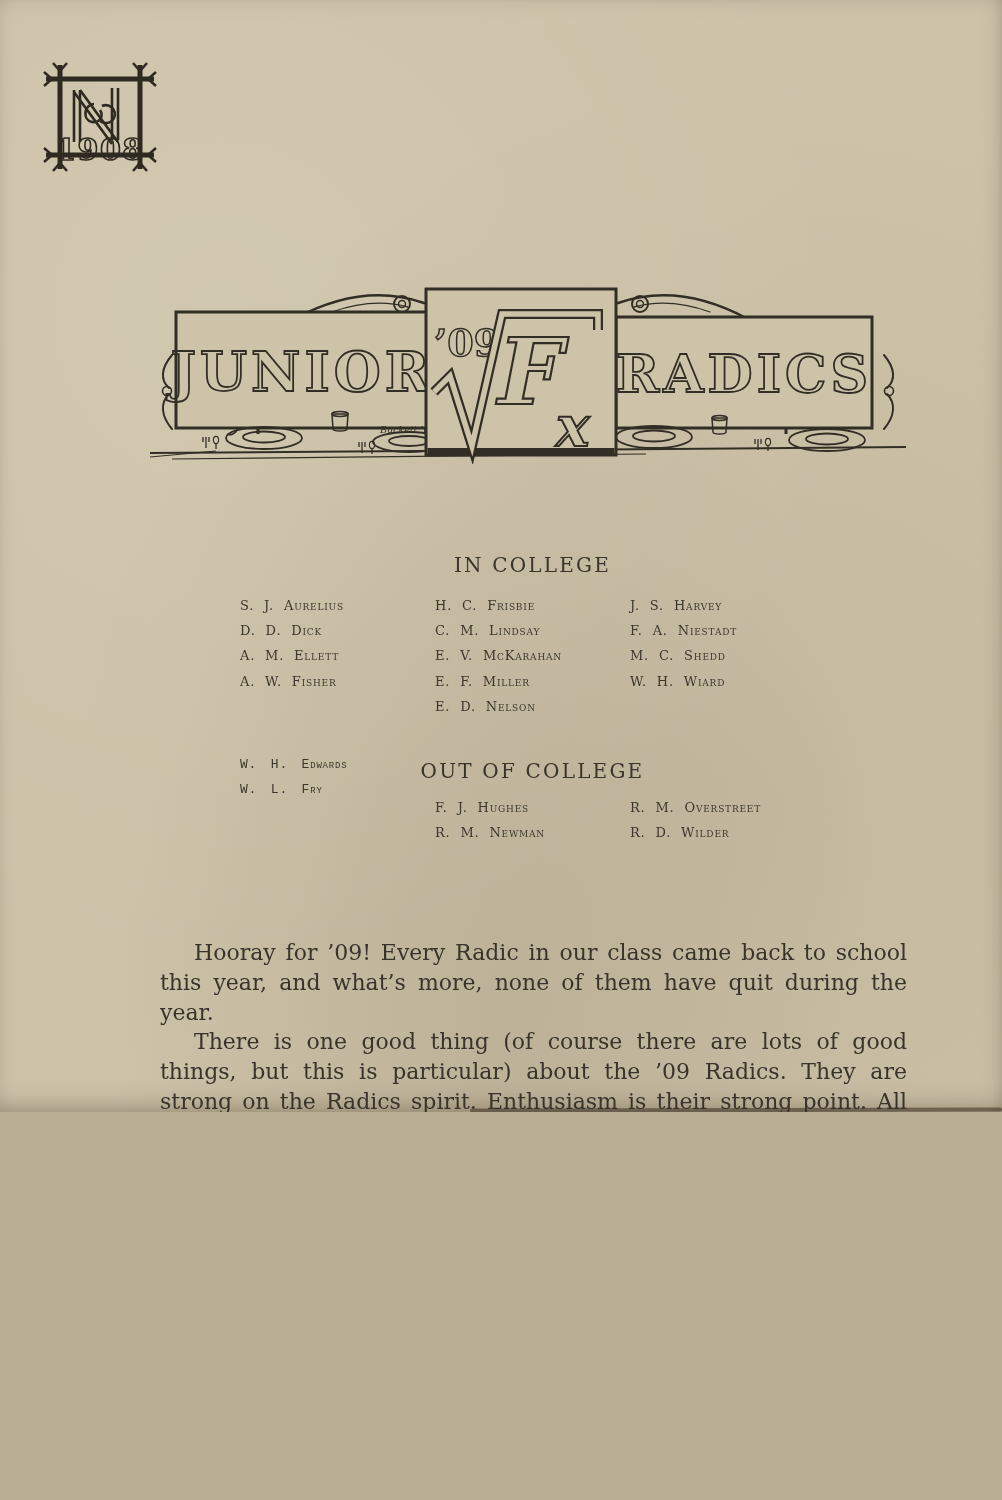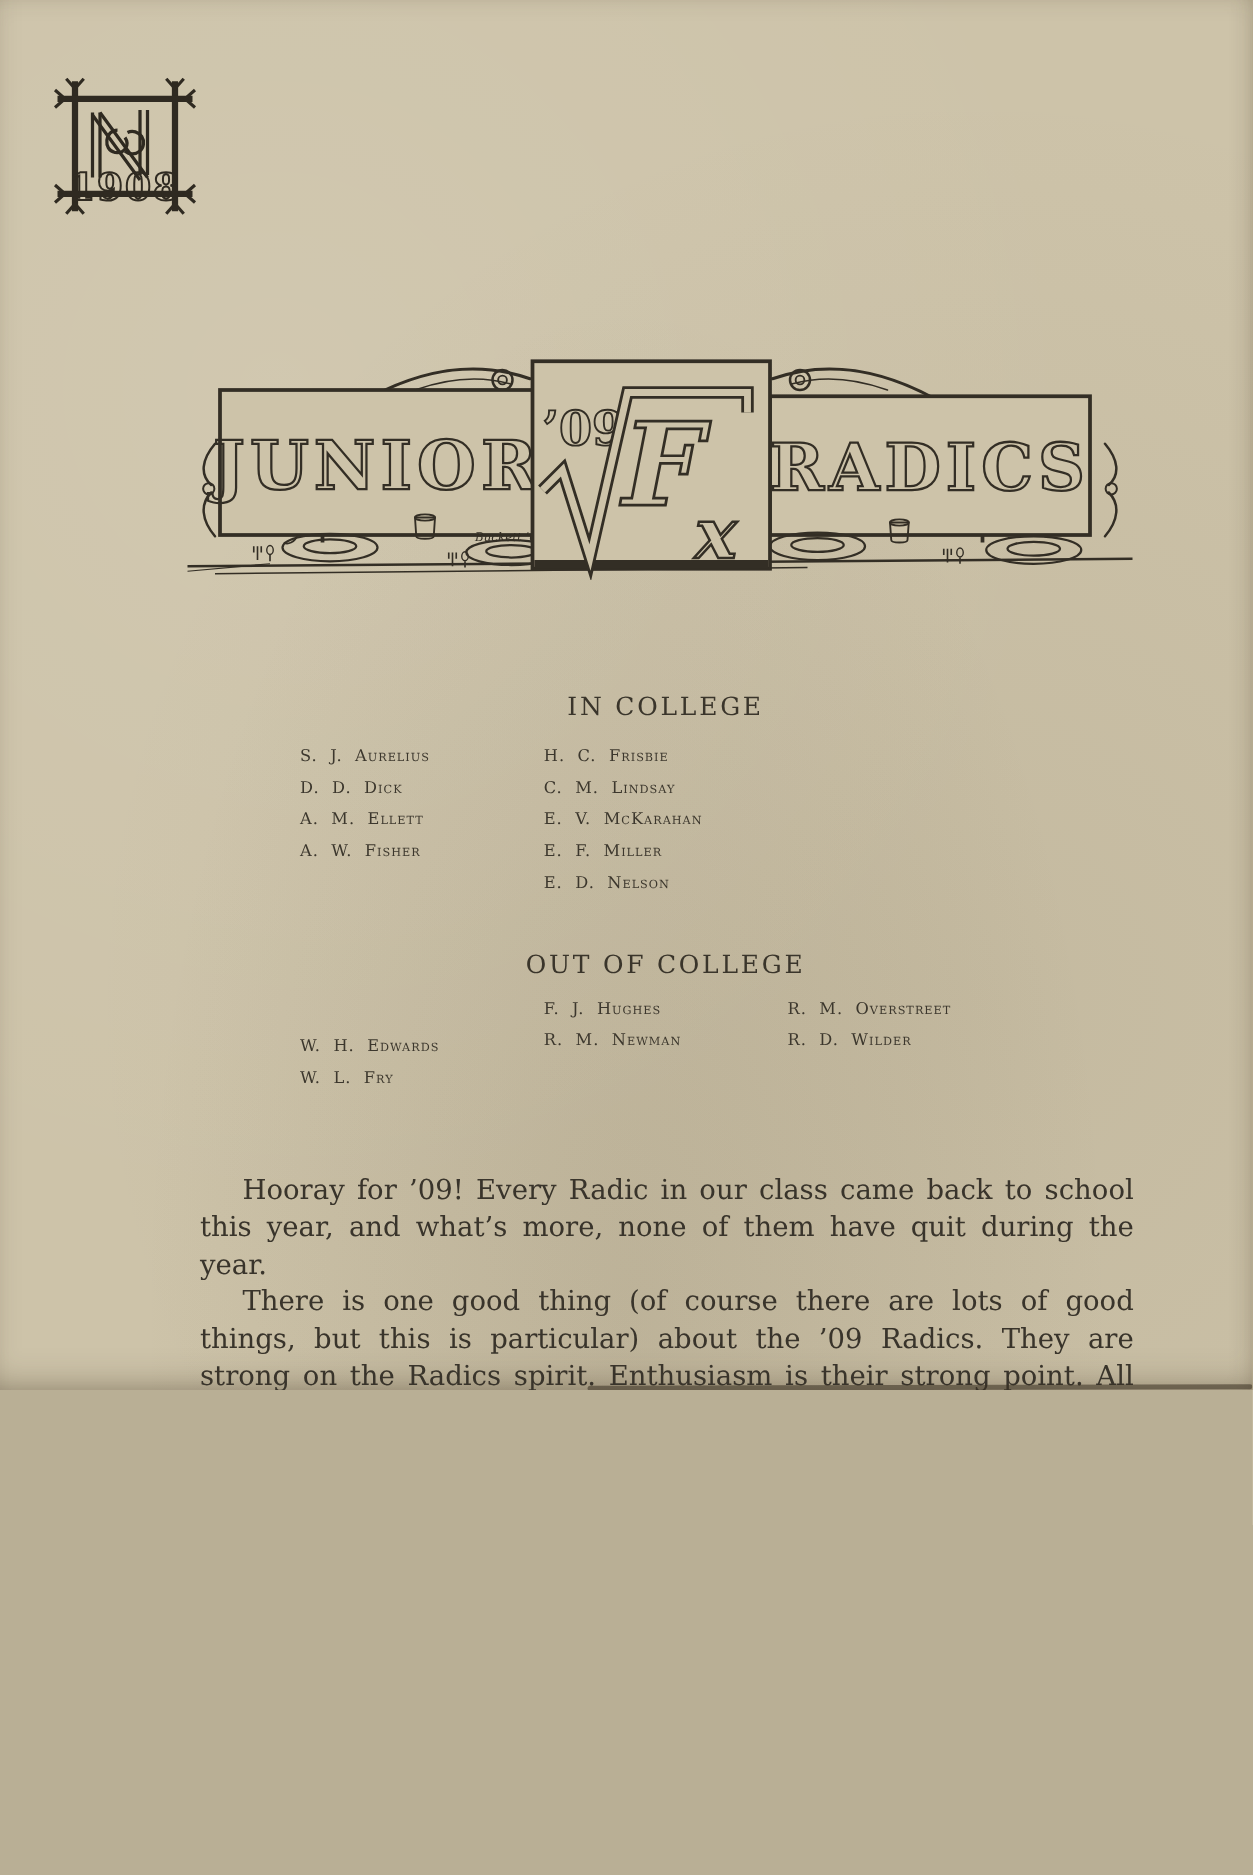--- a/index.html
+++ b/index.html
@@ -31,21 +31,21 @@
   .col{
     position:absolute;
     font-variant:small-caps;
     font-size:13px;line-height:25.2px;
     letter-spacing:0.8px;word-spacing:5px;
     color:#3c372d;white-space:nowrap;
   }
   .in1{left:240px;top:593px;}
   .in2{left:435px;top:593px;}
   .in3{left:630px;top:593px;}
-  .out1{left:240px;top:825px;}
+  .out1{left:240px;top:752px;font-family:Liberation Mono, monospace;}
   .out2{left:435px;top:795px;}
   .out3{left:630px;top:795px;}
   .bodytext{
     position:absolute;left:160px;top:938px;width:747px;
     font-size:22px;line-height:29.8px;text-align:justify;
     color:#39342b;
   }
   .bodytext p{margin:0;text-indent:34px;}
   .pagenum{
     position:absolute;left:160px;top:1261px;width:745px;
@@ -171,20 +171,26 @@
     <div>A. M. Ellett</div>
     <div>A. W. Fisher</div>
   </div>
   <div class="col in2">
     <div>H. C. Frisbie</div>
     <div>C. M. Lindsay</div>
     <div>E. V. McKarahan</div>
     <div>E. F. Miller</div>
     <div>E. D. Nelson</div>
   </div>
+  <div class="col in3">
+    <div>J. S. Harvey</div>
+    <div>F. A. Niestadt</div>
+    <div>M. C. Shedd</div>
+    <div>W. H. Wiard</div>
+  </div>
 
   <div class="heading out">OUT OF COLLEGE</div>
   <div class="col out1">
     <div>W. H. Edwards</div>
     <div>W. L. Fry</div>
   </div>
   <div class="col out3">
     <div>R. M. Overstreet</div>
     <div>R. D. Wilder</div>
   </div>

